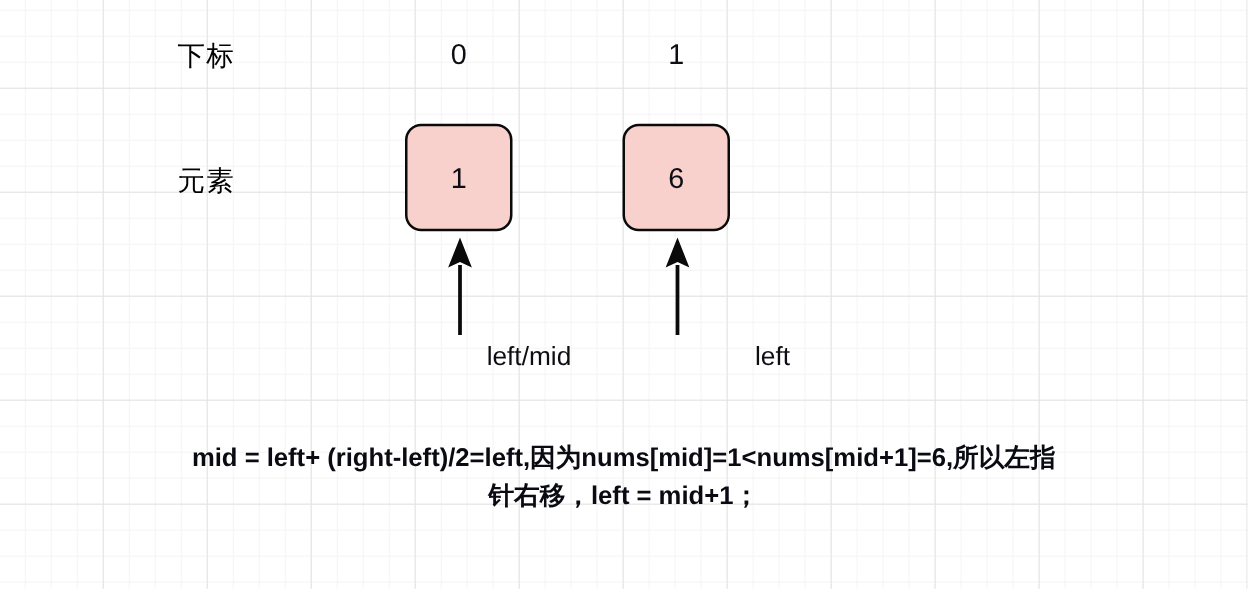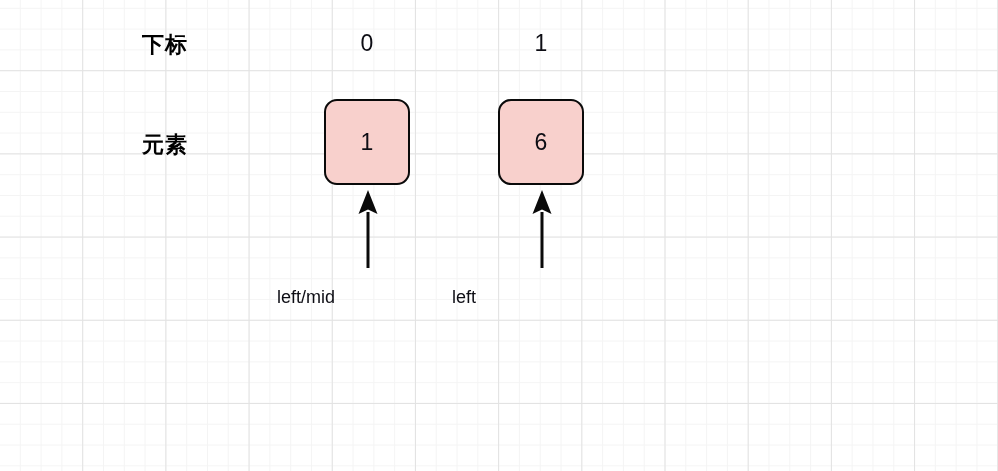--- a/index.html
+++ b/index.html
@@ -27,21 +27,21 @@
       83.2px 83.2px,
       83.2px 83.2px,
       20.8px 20.8px,
       20.8px 20.8px;
     background-position: -1px -13px, -1px -13px, -1px -13px, -1px -13px;
   }
 
   
   .row-label {
     position: absolute;
-    font-weight: bold;
+    font-weight: normal;
     font-size: 22px;
     color: #000000;
     letter-spacing: 1px;
     white-space: nowrap;
   }
   #label-index { left: 142px; top: 30px; }
   #label-element { left: 142px; top: 130px; }
 
   
   .index-cell {
@@ -73,24 +73,24 @@
   
   .arrow {
     position: absolute;
     top: 190px;
   }
 
   
   .ptr-label {
     position: absolute;
     width: 180px;
-    text-align: left;
-    font-size: 18px;
+    text-align: right;
+    font-size: 21px;
     color: #0d0d14;
-    top: 287px;
+    top: 274px;
     white-space: nowrap;
   }
 
   
   #caption {
     position: absolute;
     left: 0;
     top: 352px;
     width: 998px;
     text-align: center;
@@ -142,16 +142,20 @@
   <div class="arrow" style="left:530px;">
     <svg width="24" height="78" viewBox="0 0 24 78">
       <line x1="12" y1="78" x2="12" y2="22" stroke="#0a0a0a" stroke-width="3"></line>
       <polygon points="12,0 2.5,24 12,19.5 21.5,24" fill="#0a0a0a"></polygon>
     </svg>
   </div>
 
   <div class="ptr-label" style="left:277px;">left/mid</div>
   <div class="ptr-label" style="left:452px;">left</div>
 
+  <div id="caption">
+    <span class="cap-line">mid = left+ (right-left)/2=left,因为nums[mid]=1&lt;nums[mid+1]=6,所以左指</span>
+    <span class="cap-line">针右移，left = mid+1；</span>
+  </div>
 
   <div id="watermark"></div>
 
 </div>
 
 </body></html>

